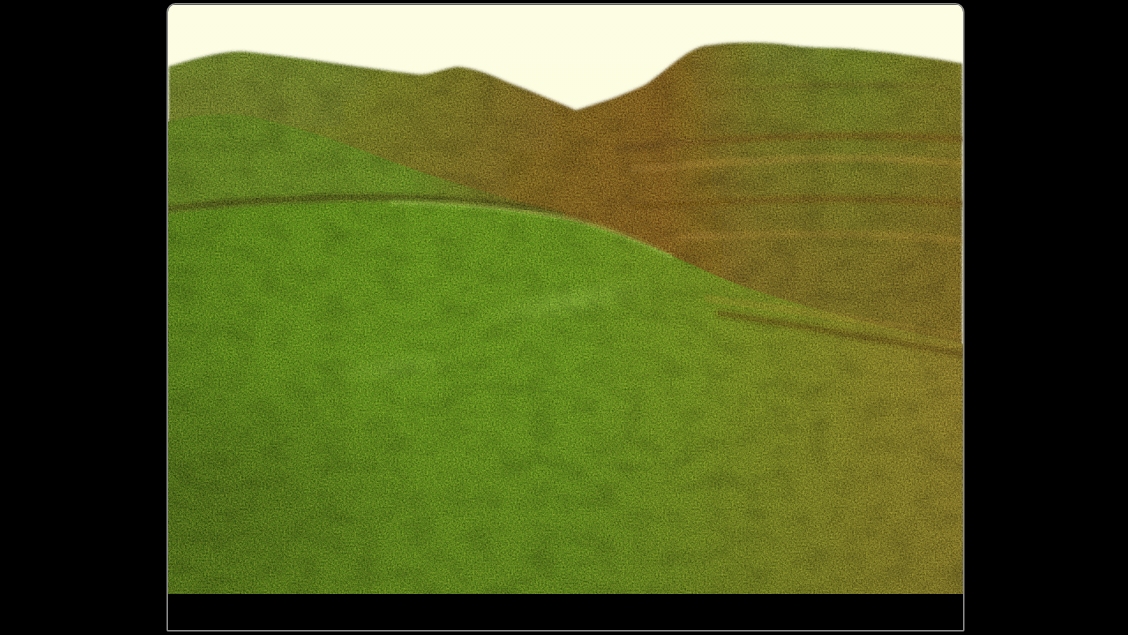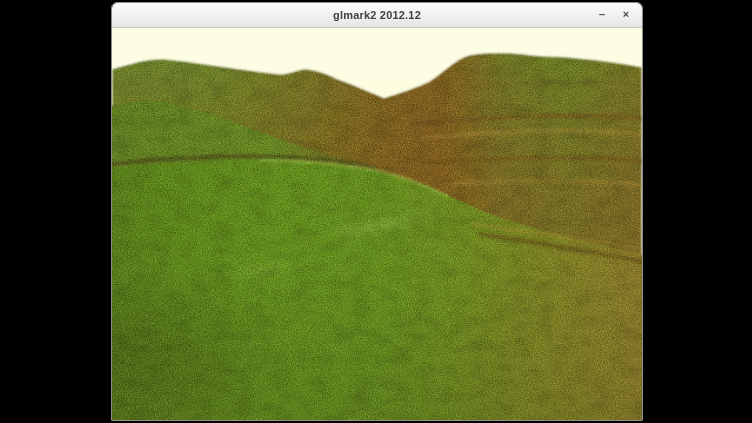--- a/index.html
+++ b/index.html
@@ -19,25 +19,20 @@
   .winbtn.min{right:32px;}
   .winbtn.close{right:8px;}
   .scene{display:block;width:530px;height:393px;}
 </style>
 </head>
 <body>
 
 <div class="stage">
   <div class="window">
 
-    <div class="titlebar">
-      <span class="title">glmark2 2012.12</span>
-      <span class="winbtn min">–</span>
-      <span class="winbtn close">×</span>
-    </div>
 
     <svg class="scene" viewBox="0 0 530 393" preserveAspectRatio="none" xmlns="http://www.w3.org/2000/svg">
       <defs>
         <linearGradient id="skyGrad" x1="0" y1="0" x2="0" y2="1">
           <stop offset="0" stop-color="#fdfde4"></stop>
           <stop offset="1" stop-color="#fbfbd4"></stop>
         </linearGradient>
 
         <linearGradient id="distantH" x1="0" y1="0" x2="530" y2="0" gradientUnits="userSpaceOnUse">
           <stop offset="0" stop-color="#5a7d22"></stop>

